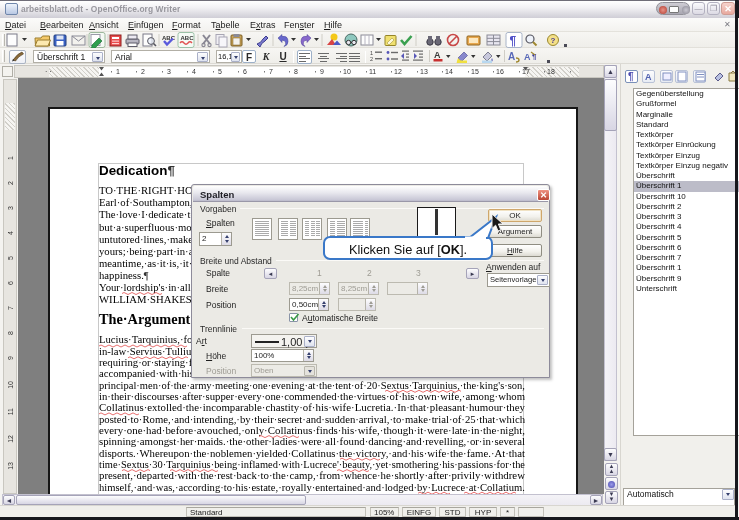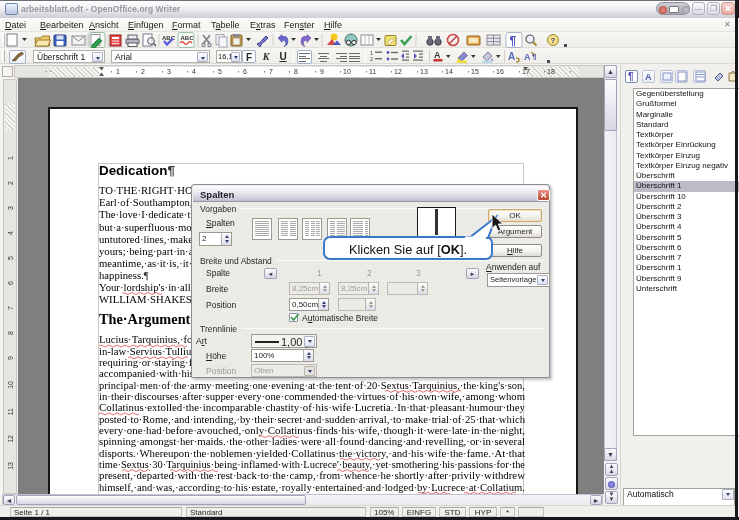--- a/index.html
+++ b/index.html
@@ -484,21 +484,20 @@
     <span style="display:block;margin:2.5px auto 0;width:7px;height:7px;border-radius:50%;background:radial-gradient(#9a9ae8,#4a4ab0)"></span>
   </div>
 <div class="abs sbtn" style="left:605px;top:491px;width:13px;height:13px;font-size:6px;line-height:5px">▼<br>▼</div>
 
 <div class="abs sbh" style="left:2px;top:494px;width:601px;height:12px"></div>
 <div class="abs sbtn" style="left:3px;top:495px;width:12px;height:10px;font-size:7px;line-height:9px">◄</div>
 <div class="abs sbtn" style="left:16px;top:495px;width:290px;height:10px"></div>
 <div class="abs sbtn" style="left:590px;top:495px;width:12px;height:10px;font-size:7px;line-height:9px">►</div>
 
 <div class="abs" id="statusbar">
- <span class="sfield abs" style="left:10px;width:172px">Seite 1 / 1</span>
  <span class="sfield abs" style="left:186px;width:180px">Standard</span>
  <span class="sfield abs" style="left:370px;width:29px">105%</span>
  <span class="sfield abs" style="left:402px;width:34px;text-align:center">EINFG</span>
  <span class="sfield abs" style="left:439px;width:27px;text-align:center">STD</span>
  <span class="sfield abs" style="left:469px;width:28px;text-align:center">HYP</span>
  <span class="sfield abs" style="left:500px;width:15px;text-align:center">*</span>
  <span class="sfield abs" style="left:518px;width:26px"></span>
 </div>
 <div class="abs" id="botedge"></div>
 <div class="abs" style="left:735px;top:0;width:3px;height:520px;background:#17171c"></div>

